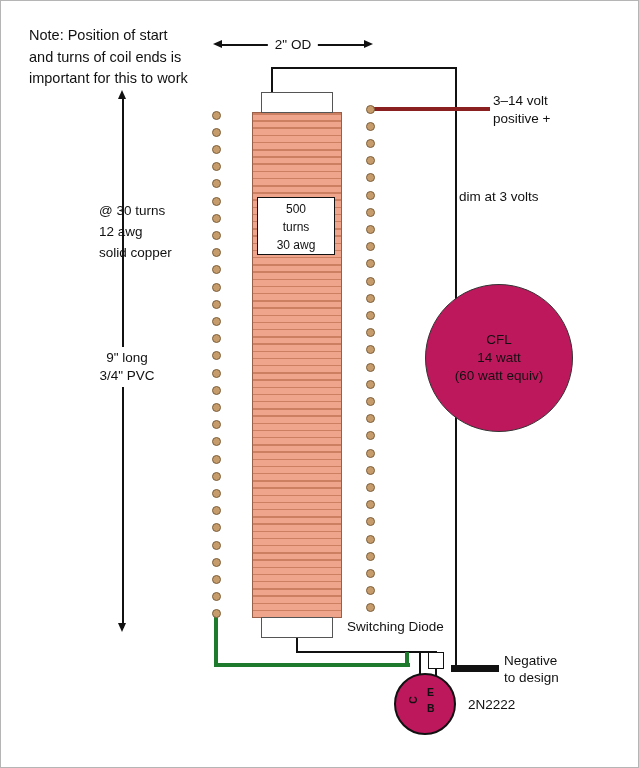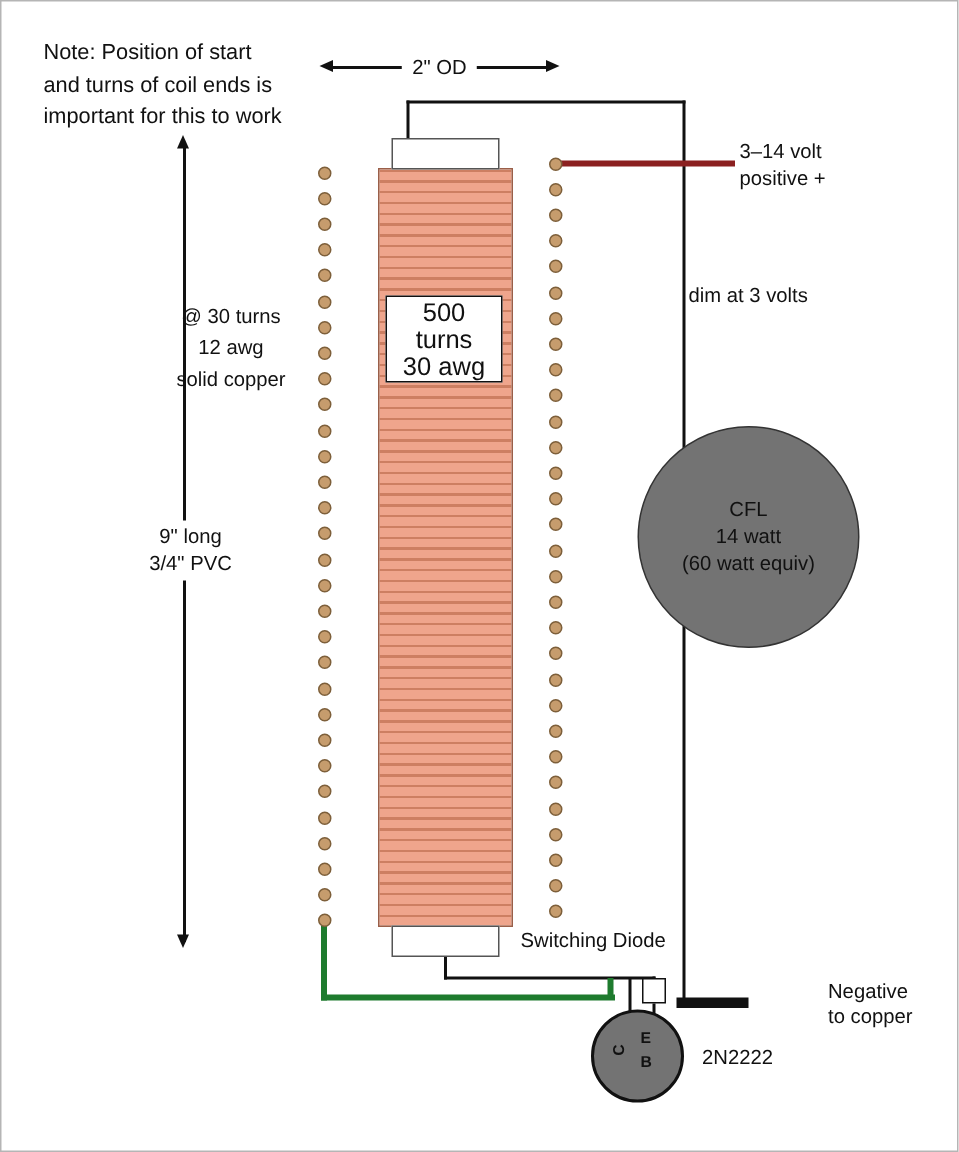--- a/index.html
+++ b/index.html
@@ -13,21 +13,21 @@
   .tri { position: absolute; width: 0; height: 0; }
   .dot { position: absolute; left: 0; width: 9px; height: 9px; border-radius: 50%;
          background: var(--dot-fill, #c69c6d); border: 1px solid var(--dot-border, #7d5f3a); }
   .coil-body { position: absolute; border: 1px solid #9a5f49;
     background: repeating-linear-gradient(to bottom,
       var(--coil-stripe, #cd7f62) 0px, var(--coil-stripe, #cd7f62) 1.5px,
       var(--coil-fill, #efa58c) 1.5px, var(--coil-fill, #efa58c) 7.2px); }
   .pipe { position: absolute; background: #fff; border: 1px solid #555; }
   .wbox { position: absolute; background: #fff; border: 1.5px solid #111; }
   .txt { position: absolute; font-size: 13.5px; line-height: 18px; white-space: nowrap; }
-  .circle { position: absolute; border-radius: 50%; background: #737373; border: 1.5px solid #333;
+  .circle { position: absolute; border-radius: 50%; background: #be185d; border: 1.5px solid #333;
             display: flex; align-items: center; justify-content: center; text-align: center; }
   .dimlabel { position: absolute; background: #fff; text-align: center;
               font-size: 13.5px; line-height: 18px; transform: translate(-50%, -50%);
               padding: 2px 7px; white-space: nowrap; }
   .pin { position: absolute; font-size: 10.5px; font-weight: bold; }
 </style>
 </head>
 <body>
 
 <div class="canvas">
@@ -68,21 +68,21 @@
   <div class="wire green" style="left:213px; top:616px; width:4px; height:50px;"></div>
   <div class="wire green" style="left:213px; top:662px; width:196px; height:4px;"></div>
   <div class="wire green" style="left:404px; top:651px; width:4px; height:13px;"></div>
 
   <div class="wire" style="left:450px; top:664px; width:48px; height:7px;"></div>
 
   <div class="coil-body" style="left:251px; top:111px; width:90px; height:506px;"></div>
   <div class="pipe" style="left:260px; top:91px; width:72px; height:21px;"></div>
   <div class="pipe" style="left:260px; top:616px; width:72px; height:21px;"></div>
 
-  <div class="wbox" style="left:256px; top:196px; width:78px; height:58px; border-width:1px; text-align:center; font-size:17px; line-height:18px; padding-top:2px;">
+  <div class="wbox" style="left:256px; top:196px; width:78px; height:58px; border-width:1px; text-align:center; font-size:12px; line-height:18px; padding-top:2px;">
     <div>500</div>
     <div>turns</div>
     <div>30 awg</div>
   </div>
 
   <div id="left-dots" class="abs" style="left:211px; top:0; width:10px; height:768px;">
       <div class="dot" style="top: 109.5px;"></div>
       <div class="dot" style="top: 126.7px;"></div>
       <div class="dot" style="top: 143.9px;"></div>
       <div class="dot" style="top: 161.1px;"></div>
@@ -139,21 +139,21 @@
       <div class="dot" style="top: 481.9px;"></div>
       <div class="dot" style="top: 499.1px;"></div>
       <div class="dot" style="top: 516.3px;"></div>
       <div class="dot" style="top: 533.5px;"></div>
       <div class="dot" style="top: 550.7px;"></div>
       <div class="dot" style="top: 567.9px;"></div>
       <div class="dot" style="top: 585.1px;"></div>
       <div class="dot" style="top: 602.3px;"></div>
     </div>
 
-  <div class="txt" style="left:98px; top:199px; width:110px; text-align:center; line-height:21px;">
+  <div class="txt" style="left:98px; top:199px; width:110px; text-align:left; line-height:21px;">
     <div>@ 30 turns</div>
     <div>12 awg</div>
     <div>solid copper</div>
   </div>
 
   <div class="txt" style="left:492px; top:91px;">
     <div>3–14 volt</div>
     <div>positive +</div>
   </div>
 
@@ -165,23 +165,23 @@
     <div>
       <div>CFL</div>
       <div>14 watt</div>
       <div>(60 watt equiv)</div>
     </div>
   </div>
 
   <div class="txt" style="left:346px; top:617px;">Switching Diode</div>
   <div class="wbox" style="left:427px; top:651px; width:16px; height:17px;"></div>
 
-  <div class="txt" style="left:503px; top:651px; line-height:17px;margin-left:48px;">
+  <div class="txt" style="left:503px; top:651px; line-height:17px;">
     <div>Negative</div>
-    <div>to copper</div>
+    <div>to design</div>
   </div>
 
   <div class="circle" style="left:393px; top:672px; width:62px; height:62px; border-width:2px; border-color:#111;">
     <span class="pin" style="left:31px; top:11px;">E</span>
     <span class="pin" style="left:31px; top:27px;">B</span>
     <span class="pin" style="left:13px; top:19px; transform:rotate(-90deg);">C</span>
   </div>
   <div class="txt" style="left:467px; top:695px;">2N2222</div>
 
 

